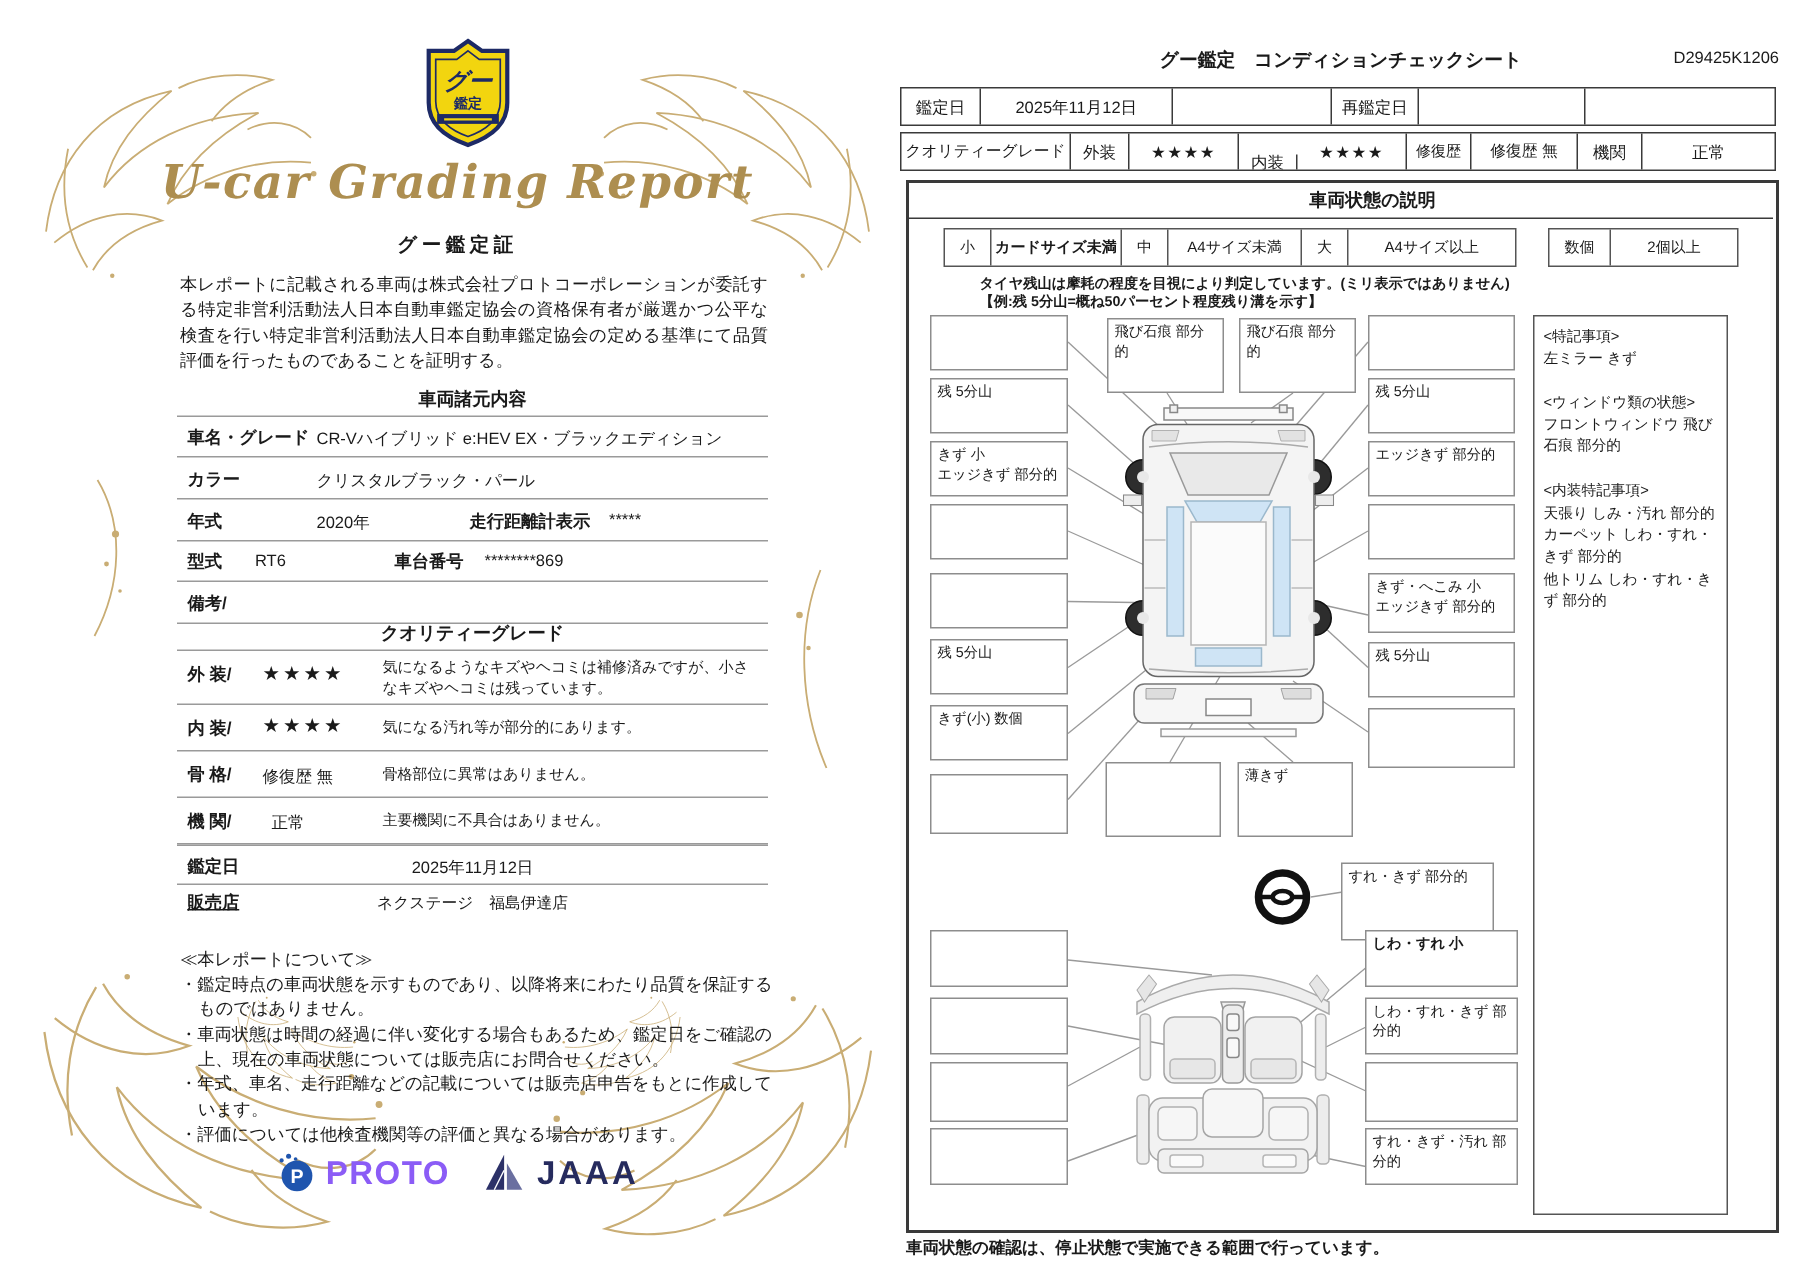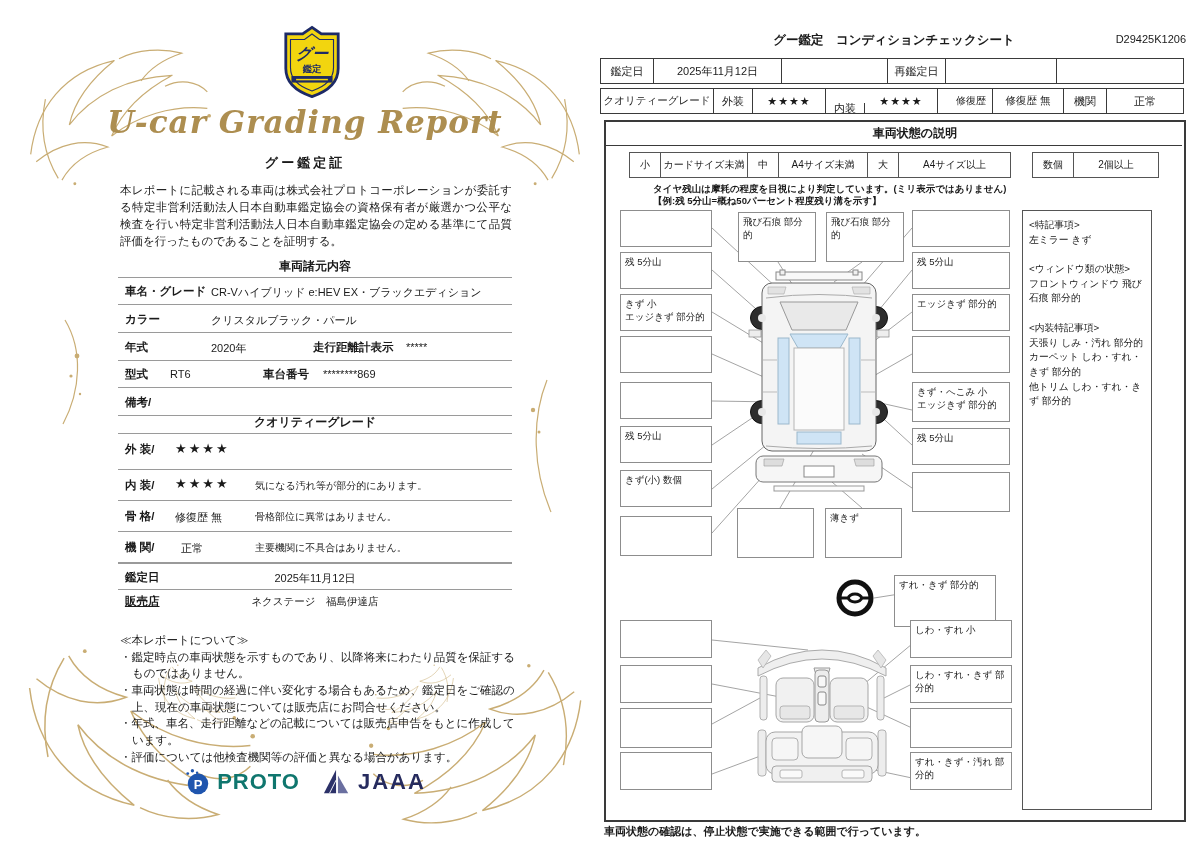--- a/index.html
+++ b/index.html
@@ -128,20 +128,21 @@
         <span class="cell lab" style="left:7px;top:7px;">備考/</span>
       </div>
     </div>
 
     <div class="sec-head" style="top:394px;">クオリティーグレード</div>
 
     <div class="tbl" style="top:413px;">
       <div class="trow" style="height:35px;">
         <span class="cell lab" style="left:7px;top:8px;">外 装/</span>
         <span class="cell stars" style="left:57px;top:7px;">★★★★</span>
+        <span class="cell gdesc" style="left:137px;top:5px;width:252px;">気になるようなキズやヘコミは補修済みですが、小さなキズやヘコミは残っています。</span>
       </div>
       <div class="trow" style="height:30px;">
         <span class="cell lab" style="left:7px;top:8px;">内 装/</span>
         <span class="cell stars" style="left:57px;top:6px;">★★★★</span>
         <span class="cell gdesc" style="left:137px;top:9px;width:252px;">気になる汚れ等が部分的にあります。</span>
       </div>
       <div class="trow" style="height:30px;">
         <span class="cell lab" style="left:7px;top:8px;">骨 格/</span>
         <span class="cell" style="left:57px;top:9px;">修復歴 無</span>
         <span class="cell gdesc" style="left:137px;top:9px;width:252px;">骨格部位に異常はありません。</span>
@@ -174,21 +175,21 @@
 
     <div class="lp" id="logo-row">
       <div style="display:flex;align-items:center;gap:5px;">
         <svg width="28" height="28" viewBox="0 0 30 30">
           <circle cx="15" cy="17" r="11" fill="#1f55ae"></circle>
           <text x="15" y="22" text-anchor="middle" font-size="14" font-weight="bold" fill="#ffffff">P</text>
           <circle cx="4" cy="6" r="1.5" fill="#1f55ae"></circle>
             <circle cx="9" cy="3" r="1.8" fill="#1f55ae"></circle>
             <circle cx="14" cy="5" r="1.3" fill="#1f55ae"></circle>
         </svg>
-        <span style="font-size:22px;font-weight:bold;color:#0f766e;letter-spacing:1px;">PROTO</span>
+        <span style="font-size:22px;font-weight:bold;color:#8b5cf6;letter-spacing:1px;">PROTO</span>
       </div>
       <div style="display:flex;align-items:center;gap:6px;">
         <svg width="30" height="28" viewBox="0 0 32 30">
           <polygon points="2,27 15,2 15,27" fill="#2c3168"></polygon>
           <polygon points="17,27 17,8 28,27" fill="#6a6fa0"></polygon>
           <line x1="8" y1="27" x2="15" y2="13" stroke="#ffffff" stroke-width="1"></line>
         </svg>
         <span style="font-size:22px;font-weight:bold;color:#262b5e;letter-spacing:2px;">JAAA</span>
       </div>
     </div>
@@ -206,32 +207,32 @@
       <div class="bcell" style="width:110px;"></div>
       <div class="bcell" style="flex:1;"></div>
     </div>
 
     <div class="btbl" style="left:0;top:58px;width:582px;height:24px;">
       <div class="bcell" style="width:112px;font-size:10.5px;">クオリティーグレード</div>
       <div class="bcell" style="width:38px;">外装</div>
       <div class="bcell" style="width:72px;letter-spacing:1px;">★★★★</div>
       <div class="bcell" style="width:38px;margin-top:14px;">内装</div>
       <div class="bcell" style="width:72px;letter-spacing:1px;">★★★★</div>
-      <div class="bcell" style="width:42px;font-size:10px;margin-left:12px;">修復歴</div>
+      <div class="bcell" style="width:42px;font-size:10px;">修復歴</div>
       <div class="bcell" style="width:70px;font-size:10.5px;">修復歴 無</div>
       <div class="bcell" style="width:42px;">機関</div>
       <div class="bcell" style="flex:1;">正常</div>
     </div>
 
     <div id="mainbox"></div>
     <div id="cond-head">車両状態の説明</div>
 
     <div class="legend" style="left:29px;top:122px;width:380px;">
       <div class="lgc" style="width:30px;">小</div>
-      <div class="lgc" style="width:86px;">カードサイズ未満</div>
+      <div class="lgc" style="width:86px;font-weight:bold;">カードサイズ未満</div>
       <div class="lgc" style="width:30px;">中</div>
       <div class="lgc" style="width:88px;">A4サイズ未満</div>
       <div class="lgc" style="width:30px;">大</div>
       <div class="lgc" style="flex:1;">A4サイズ以上</div>
     </div>
     <div class="legend" style="left:432px;top:122px;width:125px;">
       <div class="lgc" style="width:40px;">数個</div>
       <div class="lgc" style="flex:1;">2個以上</div>
     </div>
     <div class="notetxt" style="left:29px;top:153px;">タイヤ残山は摩耗の程度を目視により判定しています。(ミリ表示ではありません)</div>
@@ -362,21 +363,21 @@
 
     <div class="lbox" style="left:137px;top:478px;width:77px;height:50px;"></div>
     <div class="lbox" style="left:225px;top:478px;width:77px;height:50px;">薄きず</div>
 
     <div class="lbox" style="left:20px;top:590px;width:92px;height:38px;"></div>
     <div class="lbox" style="left:20px;top:635px;width:92px;height:38px;"></div>
     <div class="lbox" style="left:20px;top:678px;width:92px;height:40px;"></div>
     <div class="lbox" style="left:20px;top:722px;width:92px;height:38px;"></div>
 
     <div class="lbox" style="left:294px;top:545px;width:102px;height:52px;">すれ・きず 部分的</div>
-    <div class="lbox" style="left:310px;top:590px;width:102px;height:38px;">しわ・すれ 小</div>
+    <div class="lbox" style="left:310px;top:590px;width:102px;height:38px;font-weight:bold;">しわ・すれ 小</div>
     <div class="lbox" style="left:310px;top:635px;width:102px;height:38px;">しわ・すれ・きず 部分的</div>
     <div class="lbox" style="left:310px;top:678px;width:102px;height:40px;"></div>
     <div class="lbox" style="left:310px;top:722px;width:102px;height:38px;">すれ・きず・汚れ 部分的</div>
 
     <div id="rs-footer">車両状態の確認は、停止状態で実施できる範囲で行っています。</div>
 
     <div id="notes-panel">&lt;特記事項&gt;
 左ミラー きず
 
 &lt;ウィンドウ類の状態&gt;

